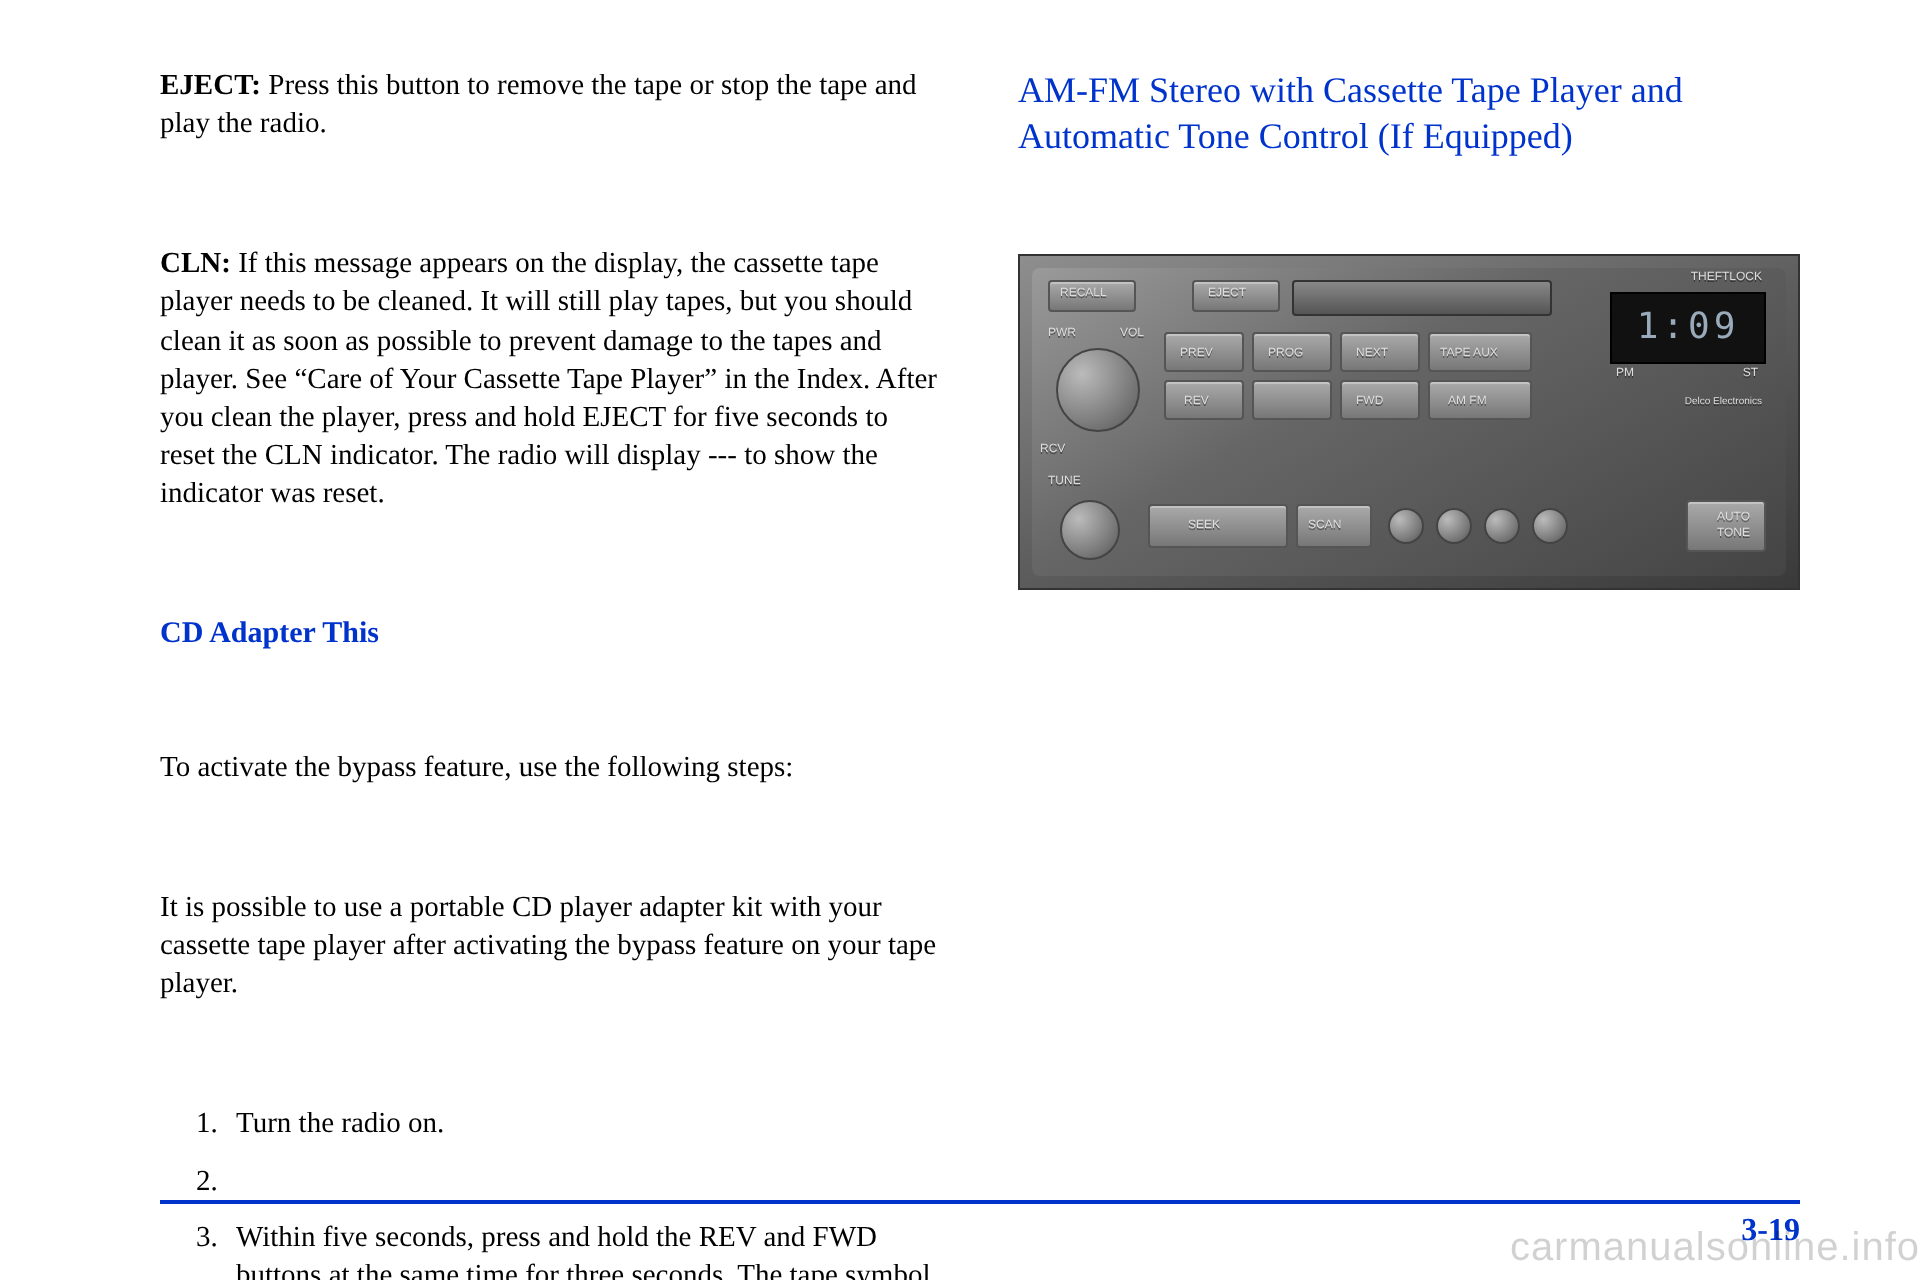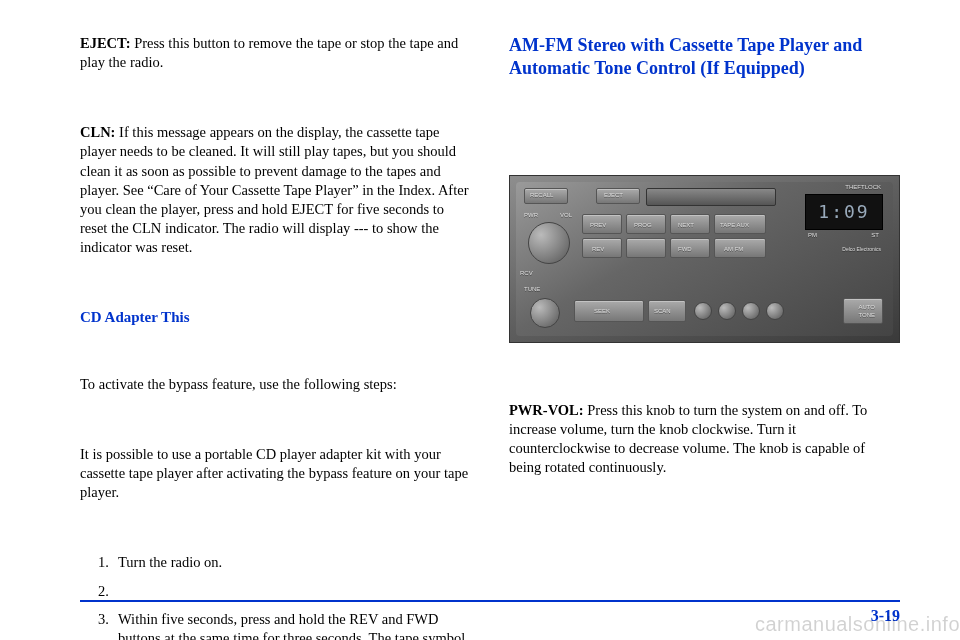--- a/index.html
+++ b/index.html
@@ -22,21 +22,21 @@
   .col {
     flex: 1;
     display: flex;
     flex-direction: column;
     gap: 40px;
   }
   .para { margin-bottom: 11px; }
   .bold { font-weight: bold; }
   .h-blue {
     color: #0033cc;
-    font-weight: bold;
+    font-weight: normal;
     font-size: 18px;
     margin-bottom: 8px;
     line-height: 1.25;
   }
   .sub-blue {
     color: #0033cc;
     font-weight: bold;
     font-size: 15px;
     margin-bottom: 7px;
   }
@@ -50,21 +50,20 @@
   }
   .ol-num { width: 20px; flex-shrink: 0; }
   .radio-img {
     width: 100%;
     height: 168px;
     background: linear-gradient(160deg, #8e8e8e, #5e5e5e 50%, #3a3a3a);
     border: 1px solid #333;
     margin-bottom: 18px;
     position: relative;
     overflow: hidden;
-    margin-top: 48px;
   }
   .radio-panel {
     position: absolute;
     inset: 6px;
     background: linear-gradient(150deg, #9a9a9a, #666 40%, #444);
     border-radius: 4px;
   }
   .radio-row { position: absolute; display: flex; gap: 4px; }
   .rbtn {
     background: linear-gradient(180deg, #aaa, #777);
@@ -221,21 +220,18 @@
         <div class="knob" style="left:202px;top:120px;width:18px;height:18px"></div>
         <div class="knob" style="left:226px;top:120px;width:18px;height:18px"></div>
         <div class="knob" style="left:250px;top:120px;width:18px;height:18px"></div>
 
         <div class="rbtn" style="position:absolute;right:10px;top:116px;width:40px;height:26px"></div>
         <span class="tiny-label" style="right:18px;top:122px;white-space:pre;text-align:center">AUTO
 TONE</span>
       </div>
     </div>
 
-    <p class="para">
-      <span class="bold">PWR-VOL:</span><span> Press this knob to turn the system on and off. To increase volume, turn the knob clockwise. Turn it counterclockwise to decrease volume. The knob is capable of being rotated continuously.</span>
-    </p>
   </div>
 </div>
 
 <div class="footer-rule"></div>
 <div class="page-num">3-19</div>
 <div class="watermark">carmanualsonline.info</div>
 
 </body></html>

